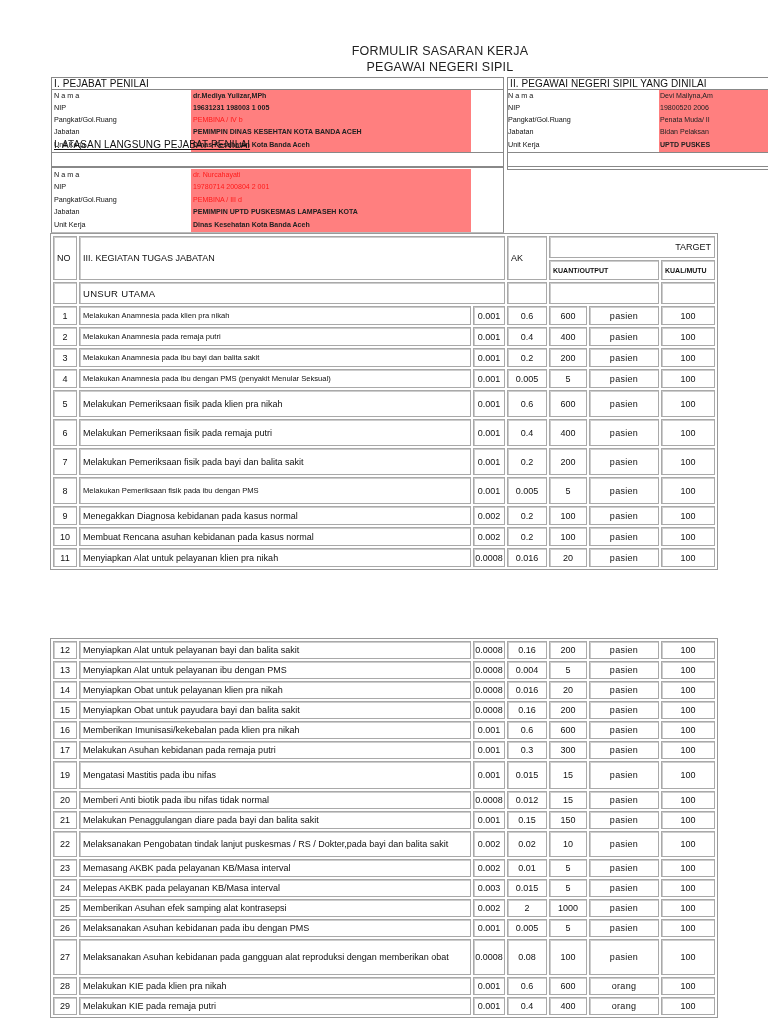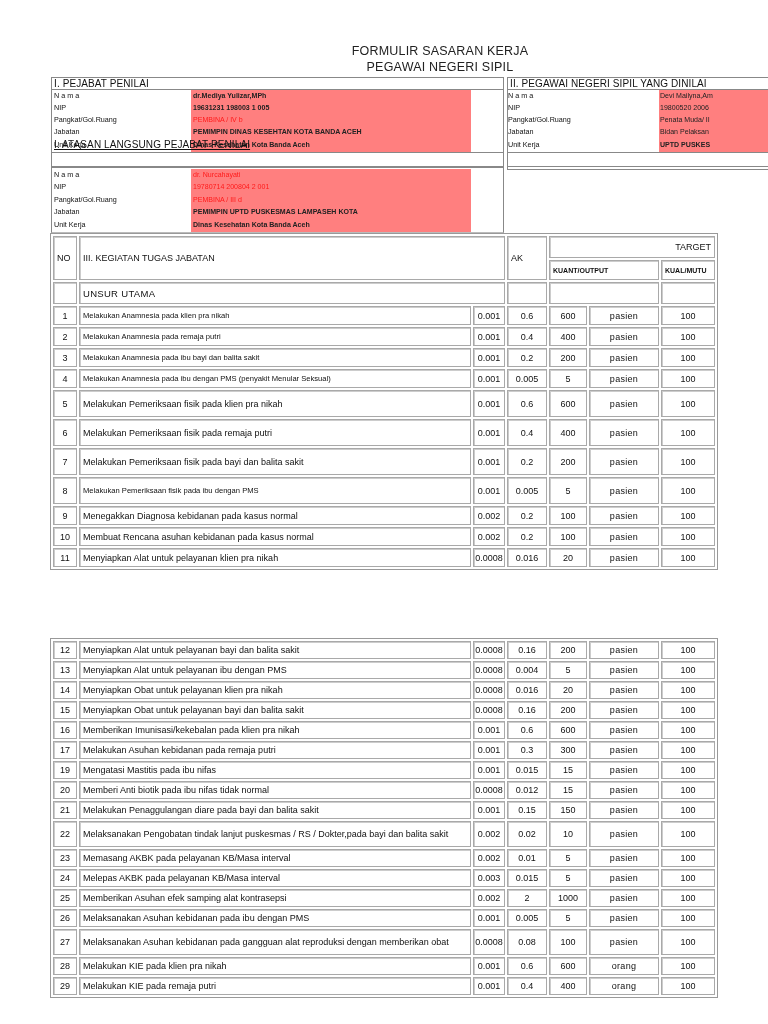--- a/index.html
+++ b/index.html
@@ -282,21 +282,21 @@
         <td class="no">14</td>
         <td class="desc">Menyiapkan Obat untuk pelayanan klien pra nikah</td>
         <td class="num" style="padding: 0px 1px;">0.0008</td>
         <td class="num">0.016</td>
         <td class="num">20</td>
         <td class="unit">pasien</td>
         <td class="num">100</td>
       </tr>
       <tr style="height: 18px;">
         <td class="no">15</td>
-        <td class="desc">Menyiapkan Obat untuk pelayanan bayi dan balita sakit</td>
+        <td class="desc">Menyiapkan Obat untuk payudara bayi dan balita sakit</td>
         <td class="num" style="padding: 0px 1px;">0.0008</td>
         <td class="num">0.16</td>
         <td class="num">200</td>
         <td class="unit">pasien</td>
         <td class="num">100</td>
       </tr>
       <tr style="height: 18px;">
         <td class="no">16</td>
         <td class="desc">Memberikan Imunisasi/kekebalan pada klien pra nikah</td>
         <td class="num">0.001</td>
@@ -307,21 +307,21 @@
       </tr>
       <tr style="height: 18px;">
         <td class="no">17</td>
         <td class="desc">Melakukan Asuhan kebidanan pada remaja putri</td>
         <td class="num">0.001</td>
         <td class="num">0.3</td>
         <td class="num">300</td>
         <td class="unit">pasien</td>
         <td class="num">100</td>
       </tr>
-      <tr style="height: 18px;">
+      <tr style="height: 28px;">
         <td class="no">19</td>
         <td class="desc">Mengatasi Mastitis pada ibu nifas</td>
         <td class="num">0.001</td>
         <td class="num">0.015</td>
         <td class="num">15</td>
         <td class="unit">pasien</td>
         <td class="num">100</td>
       </tr>
       <tr style="height: 18px;">
         <td class="no">20</td>
@@ -379,21 +379,21 @@
       </tr>
       <tr style="height: 18px;">
         <td class="no">26</td>
         <td class="desc">Melaksanakan Asuhan kebidanan pada ibu dengan PMS</td>
         <td class="num">0.001</td>
         <td class="num">0.005</td>
         <td class="num">5</td>
         <td class="unit">pasien</td>
         <td class="num">100</td>
       </tr>
-      <tr style="height: 26px;">
+      <tr style="height: 36px;">
         <td class="no">27</td>
         <td class="desc">Melaksanakan Asuhan kebidanan pada gangguan alat reproduksi dengan memberikan obat</td>
         <td class="num" style="padding: 0px 1px;">0.0008</td>
         <td class="num">0.08</td>
         <td class="num">100</td>
         <td class="unit">pasien</td>
         <td class="num">100</td>
       </tr>
       <tr style="height: 18px;">
         <td class="no">28</td>

